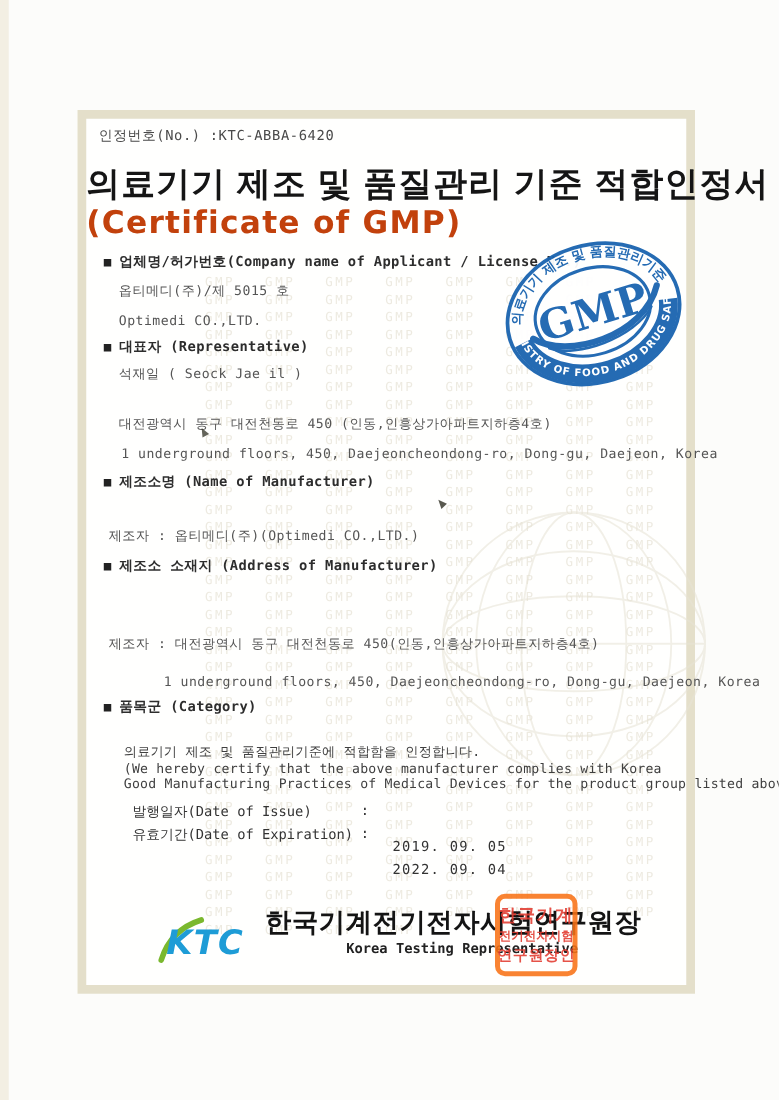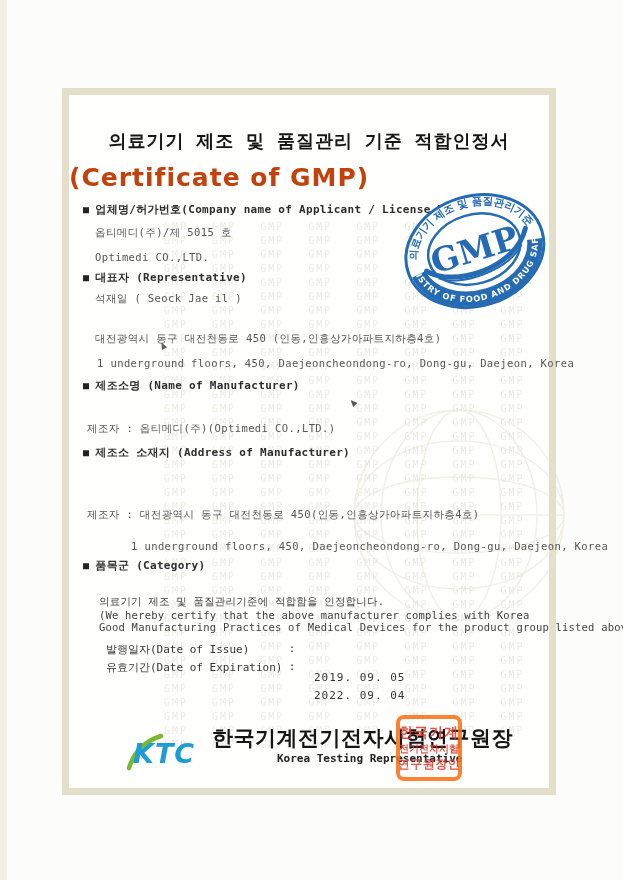--- a/index.html
+++ b/index.html
@@ -17,22 +17,22 @@
   .wm-text{
     position:absolute;left:95px;top:125px;width:398px;height:540px;
     overflow:hidden;z-index:0;
     font-size:10px;line-height:14px;letter-spacing:2px;word-spacing:16px;
     color:#dcd6c4;opacity:.5;word-break:break-word;
   }
   .globe{position:absolute;left:270px;top:300px;z-index:0;opacity:.55;}
   
   .t{position:absolute;z-index:1;white-space:nowrap;}
   .cert-no{left:10px;top:6px;font-size:11px;color:#4a4a4a;letter-spacing:.5px;}
-  .title-ko{left:0;top:34px;width:100%;text-align:center;font-size:18px;font-weight:700;
-    color:#151515;letter-spacing:1px;font-family:Liberation Mono, monospace;}
+  .title-ko{left:0;top:34px;width:100%;text-align:center;font-size:27px;font-weight:700;
+    color:#151515;letter-spacing:1px;font-family:Liberation Sans, sans-serif;}
   .title-en{left:0;top:68px;width:100%;text-align:left;font-size:25px;font-weight:700;
     color:#c2410c;letter-spacing:1px;font-family:"DejaVu Sans",sans-serif;}
   .sec-head{left:14px;font-size:11px;font-weight:600;color:#2d2d2d;letter-spacing:.3px;}
   .sec-head .bullet{margin-right:6px;font-size:10px;color:#222;}
   .val{font-size:10.5px;color:#555;letter-spacing:.4px;}
   .light{color:#8b8b82;}
   .stmt{font-size:10.5px;color:#3f3f3f;letter-spacing:.2px;}
   .date-row{left:8px;font-size:11px;color:#333;display:flex;}
   .date-row .lbl{width:164px;margin-left:29px;}
   .date-row .col{width:44px;text-align:center;}
@@ -71,20 +71,21 @@
     <g fill="none" stroke="#e7e3d5" stroke-width="1.5">
       <circle cx="120" cy="120" r="105"></circle>
       <ellipse cx="120" cy="120" rx="42" ry="105"></ellipse>
       <ellipse cx="120" cy="120" rx="78" ry="105"></ellipse>
       <ellipse cx="120" cy="120" rx="105" ry="38"></ellipse>
       <ellipse cx="120" cy="120" rx="105" ry="74"></ellipse>
       <line x1="15" y1="120" x2="225" y2="120"></line>
     </g>
   </svg>
 
+  <div class="t cert-no">인정번호(No.) :KTC-ABBA-6420</div>
   <div class="t title-ko">의료기기 제조 및 품질관리 기준 적합인정서</div>
   <div class="t title-en">(Certificate of GMP)</div>
 
   <svg class="t gmp-seal" width="156" height="129" viewBox="0 0 156 129" overflow="visible">
     <defs>
       <path id="topArc" d="M 20 56 A 59 45.5 0 0 1 136 56" fill="none"></path>
       <path id="botArc" d="M 17.5 70 A 61 46.5 0 0 0 138.5 70" fill="none"></path>
     </defs>
     <ellipse cx="78" cy="64" rx="70" ry="55" fill="#ffffff" stroke="#1a64b0" stroke-width="3"></ellipse>
     <path d="M 17.5 70 A 61 46.5 0 0 0 138.5 70" fill="none" stroke="#1a64b0" stroke-width="15"></path>

